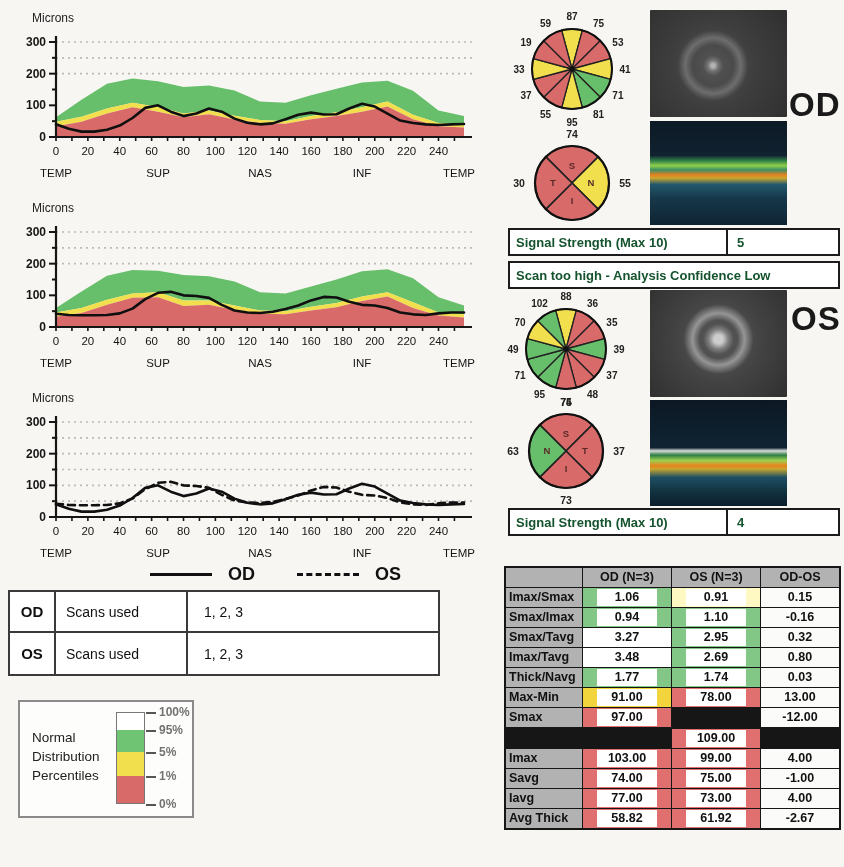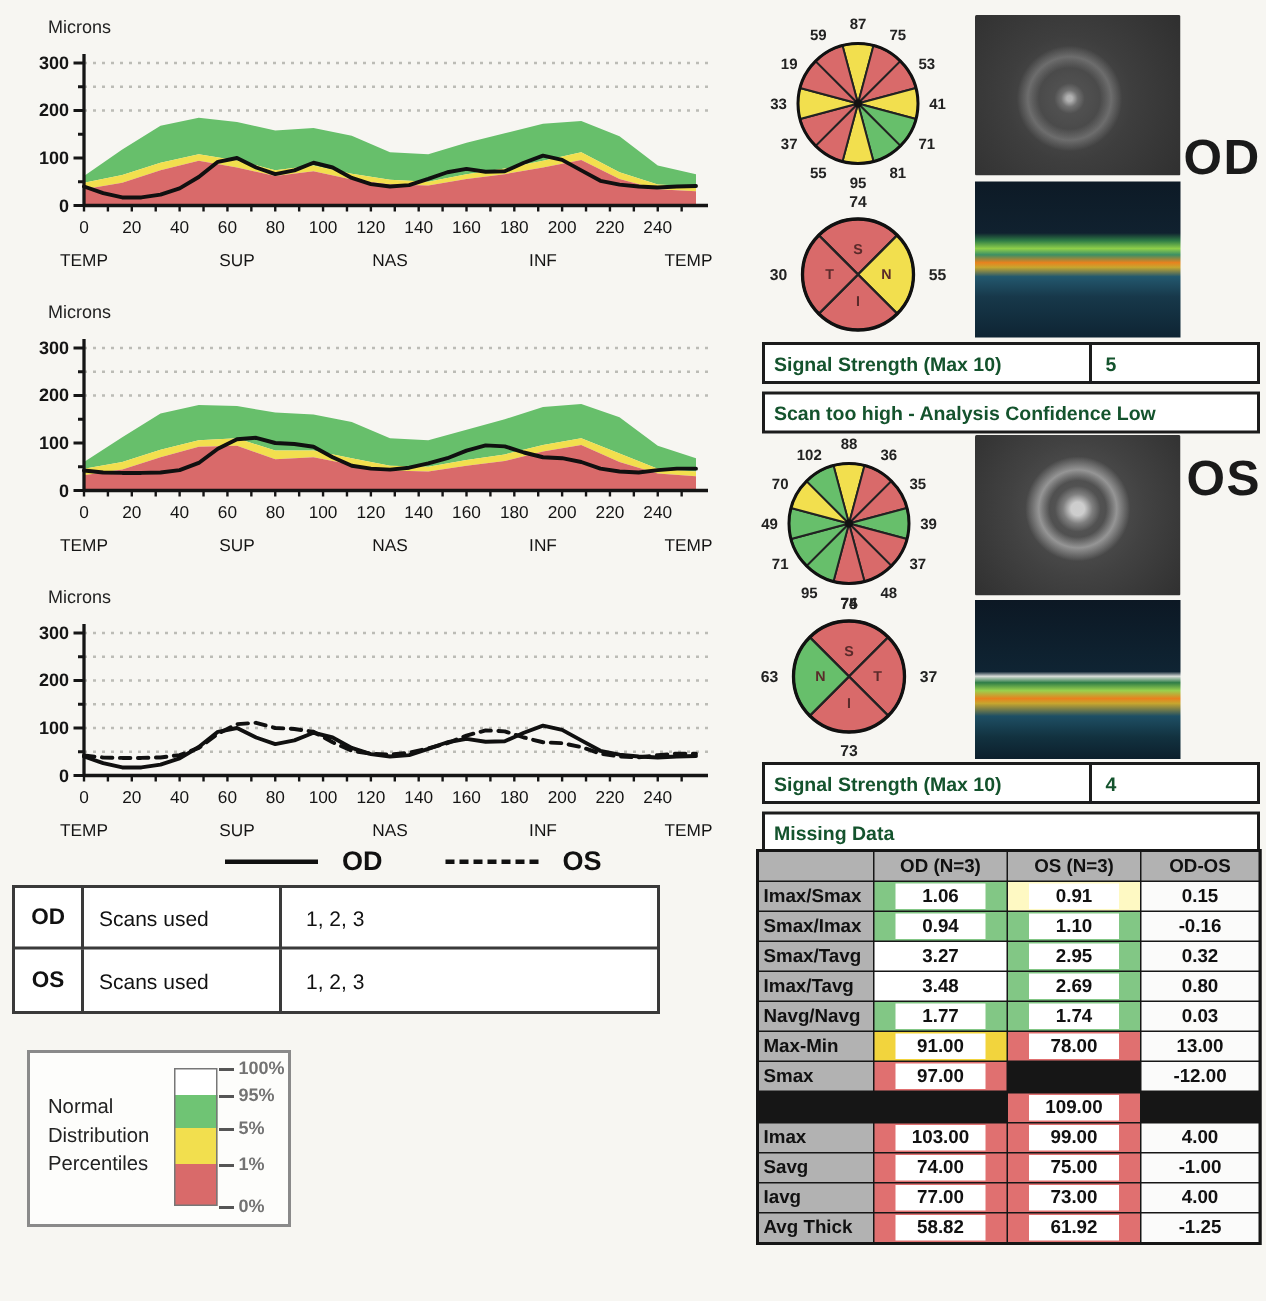--- a/index.html
+++ b/index.html
@@ -405,21 +405,20 @@
       <text x="13" y="58.5" font-size="10.5" font-weight="bold" text-anchor="middle" fill="#222">63</text>
     </svg>
   <div class="abs fundus os" style="left:650px;top:290px;width:137px;height:107px"></div>
   <div class="abs eye-label" style="left:791px;top:300px">OS</div>
   <div class="abs bscan os" style="left:650px;top:400px;width:137px;height:106px"></div>
   <div class="abs sig" style="left:508px;top:508px">
     <div class="row1">
       <span class="lab">Signal Strength (Max 10)</span>
       <span class="val">4</span>
     </div>
-    <div class="row2">Missing Data</div>
   </div>
 
   <div class="abs rtable" style="left:504px;top:566px">
       <div class="c hd"></div>
       <div class="c hd">OD (N=3)</div>
       <div class="c hd">OS (N=3)</div>
       <div class="c hd">OD-OS</div>
       <div class="c lb">Imax/Smax</div>
       <div class="c" style="background: rgb(130, 199, 133);"><span class="vbox">1.06</span></div>
       <div class="c" style="background: #fef9c3;"><span class="vbox">0.91</span></div>
@@ -429,21 +428,21 @@
       <div class="c" style="background: rgb(130, 199, 133);"><span class="vbox">1.10</span></div>
       <div class="c diff">-0.16</div>
       <div class="c lb">Smax/Tavg</div>
       <div class="c" style="background: rgb(255, 255, 255);"><span class="vbox" style="background: transparent;">3.27</span></div>
       <div class="c" style="background: rgb(130, 199, 133);"><span class="vbox">2.95</span></div>
       <div class="c diff">0.32</div>
       <div class="c lb">Imax/Tavg</div>
       <div class="c" style="background: rgb(255, 255, 255);"><span class="vbox" style="background: transparent;">3.48</span></div>
       <div class="c" style="background: rgb(130, 199, 133);"><span class="vbox">2.69</span></div>
       <div class="c diff">0.80</div>
-      <div class="c lb">Navg/Navg</div>
+      <div class="c lb">Thick/Navg</div>
       <div class="c" style="background: rgb(130, 199, 133);"><span class="vbox">1.77</span></div>
       <div class="c" style="background: rgb(130, 199, 133);"><span class="vbox">1.74</span></div>
       <div class="c diff">0.03</div>
       <div class="c lb">Max-Min</div>
       <div class="c" style="background: rgb(242, 212, 61);"><span class="vbox">91.00</span></div>
       <div class="c" style="background: rgb(224, 112, 112);"><span class="vbox">78.00</span></div>
       <div class="c diff">13.00</div>
       <div class="c lb">Smax</div>
       <div class="c" style="background: rgb(224, 112, 112);"><span class="vbox">97.00</span></div>
       <div class="c" style="background: rgb(224, 112, 112); margin-top: 21px;"><span class="vbox">109.00</span></div>
@@ -456,16 +455,16 @@
       <div class="c" style="background: rgb(224, 112, 112);"><span class="vbox">74.00</span></div>
       <div class="c" style="background: rgb(224, 112, 112);"><span class="vbox">75.00</span></div>
       <div class="c diff">-1.00</div>
       <div class="c lb">Iavg</div>
       <div class="c" style="background: rgb(224, 112, 112);"><span class="vbox">77.00</span></div>
       <div class="c" style="background: rgb(224, 112, 112);"><span class="vbox">73.00</span></div>
       <div class="c diff">4.00</div>
       <div class="c lb">Avg Thick</div>
       <div class="c" style="background: rgb(224, 112, 112);"><span class="vbox">58.82</span></div>
       <div class="c" style="background: rgb(224, 112, 112);"><span class="vbox">61.92</span></div>
-      <div class="c diff">-1.25</div>
+      <div class="c diff">-2.67</div>
     </div>
 
 </div>
 
 </body></html>

